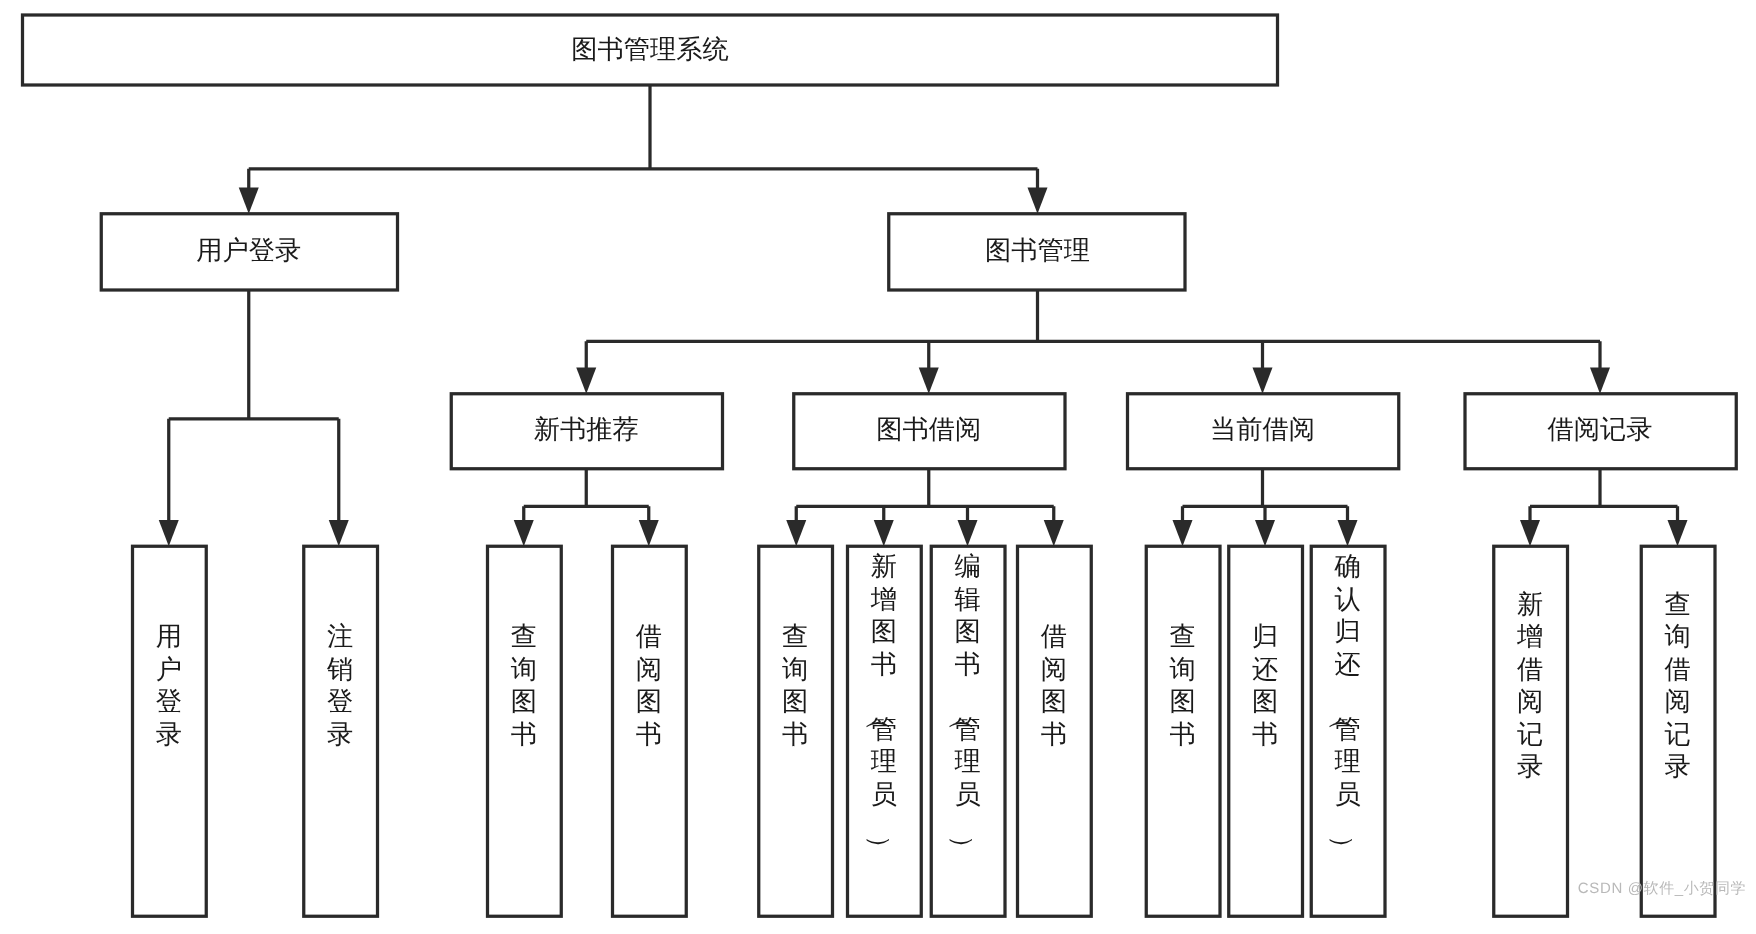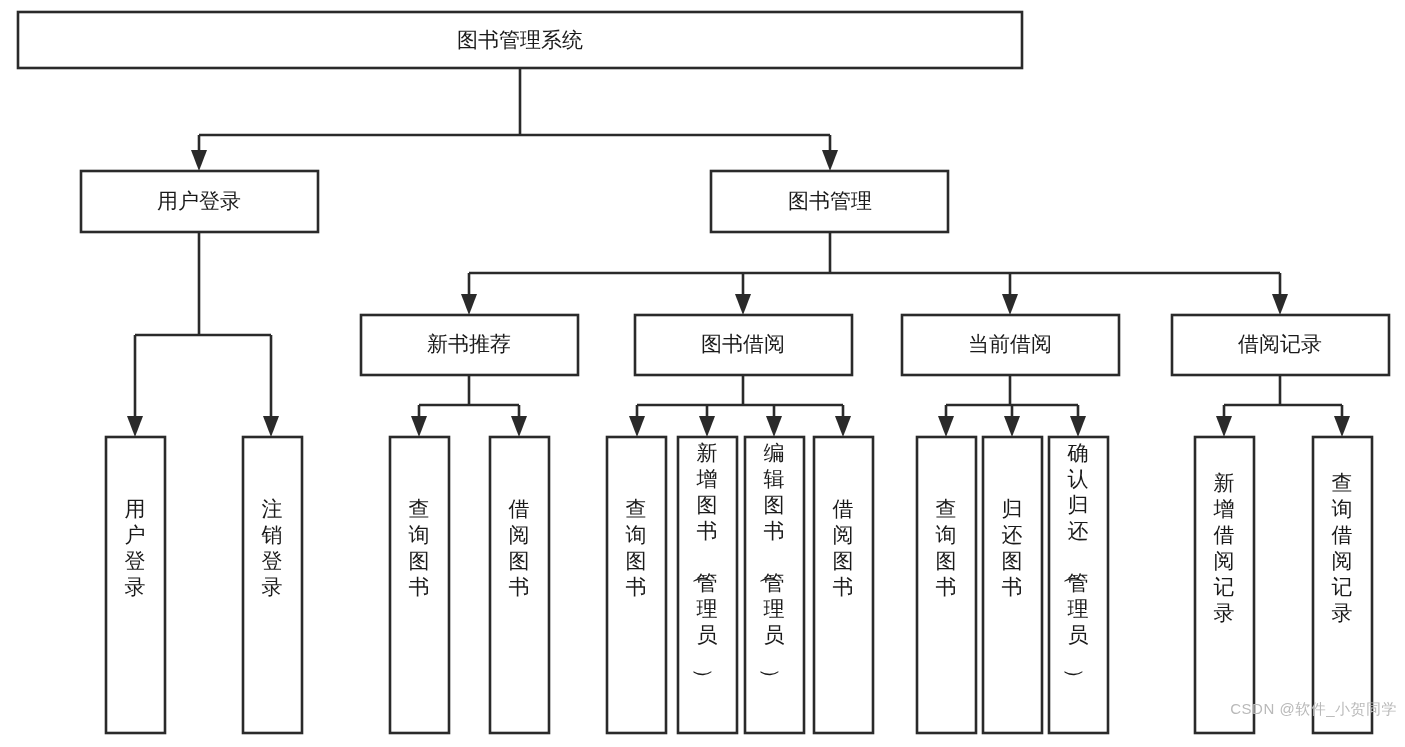--- a/index.html
+++ b/index.html
@@ -52,21 +52,21 @@
     font-family: "Liberation Sans", "DejaVu Sans", sans-serif;
     font-size: 21px;
     fill: #1a1a1a;
     text-anchor: middle;
   }
   .watermark {
     position: absolute;
     right: 8px;
     bottom: 6px;
     font-family: "Liberation Sans", "DejaVu Sans", sans-serif;
-    font-size: 15px;
+    font-size: 12px;
     color: #b9b9b9;
     white-space: nowrap;
     letter-spacing: 0.5px;
     pointer-events: none;
   }
 </style>
 </head>
 <body>
 
 <div id="diagram-root">

